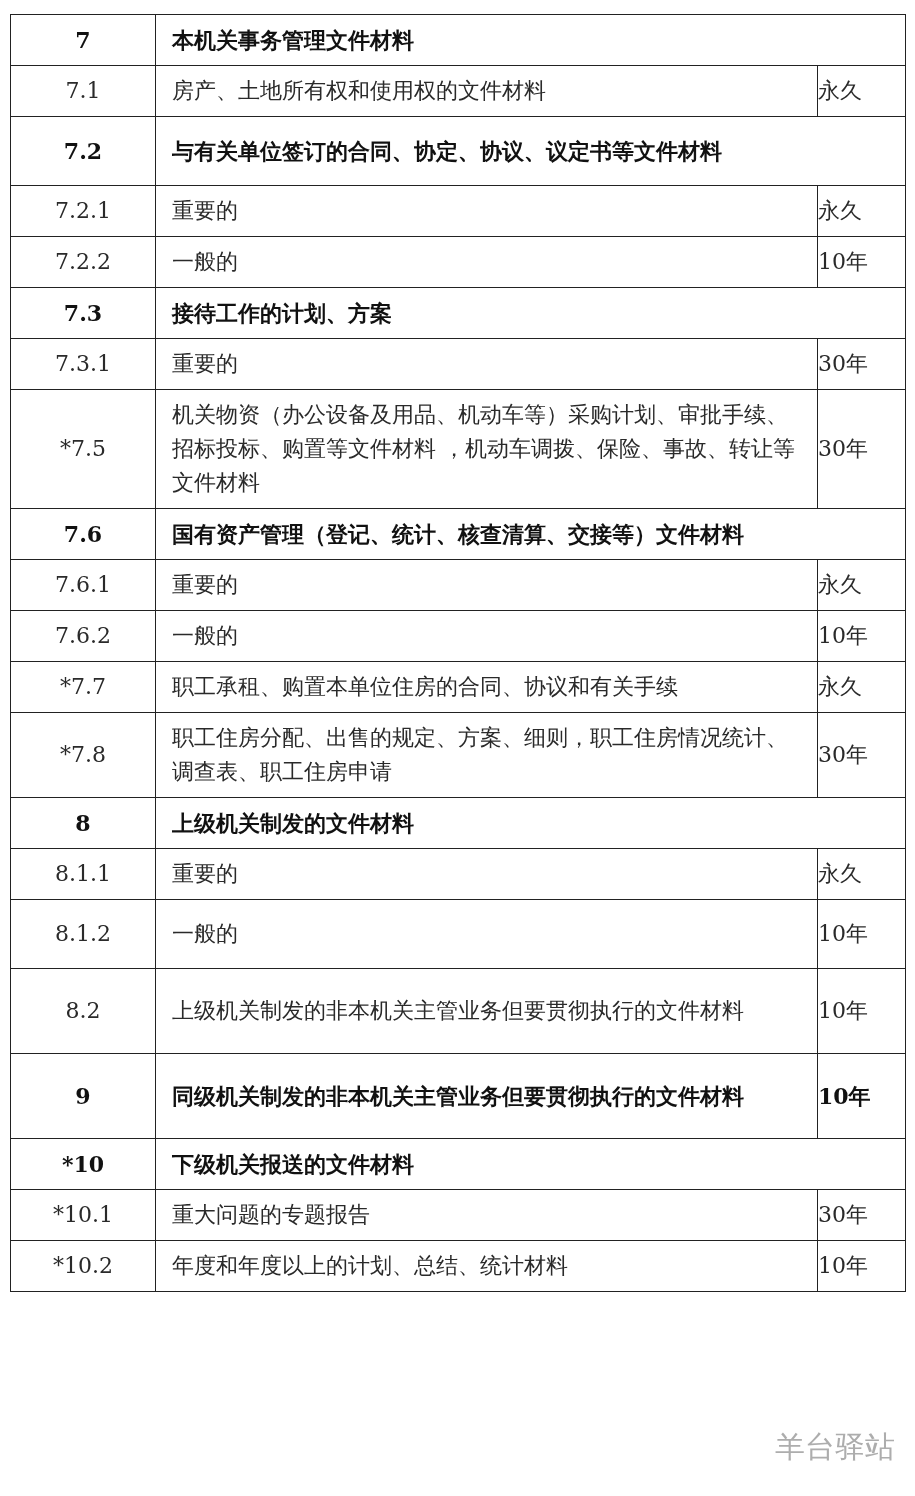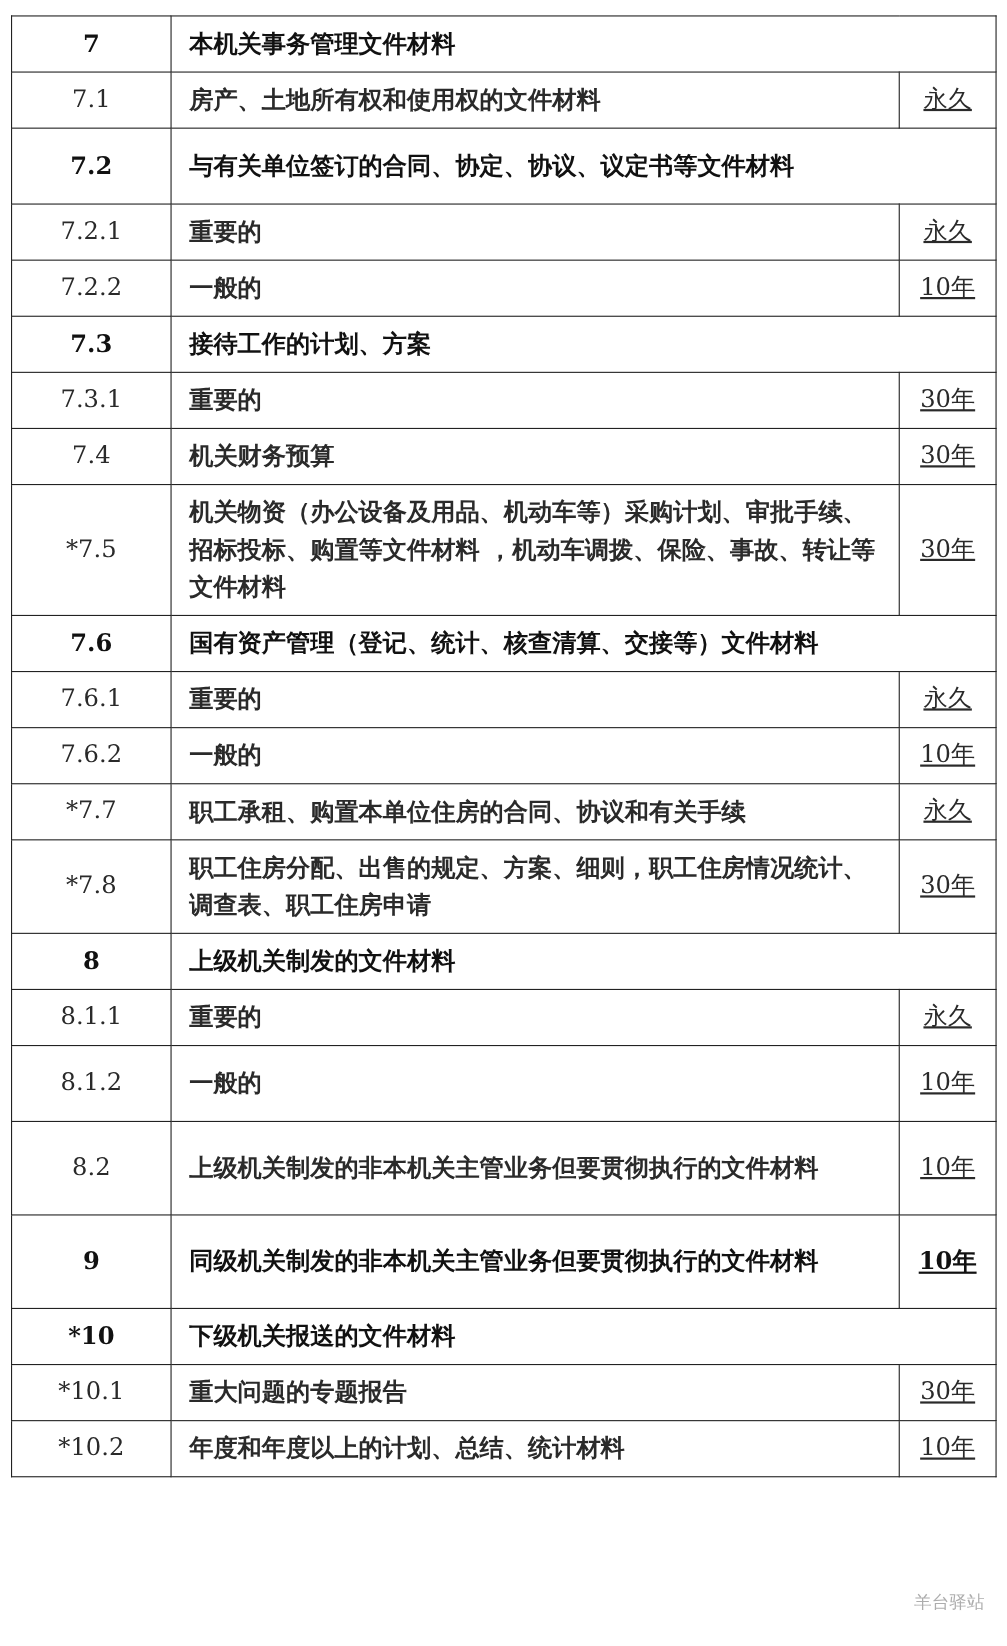--- a/index.html
+++ b/index.html
@@ -1,23 +1,23 @@
 <!DOCTYPE html>
 <html><head>
 <meta charset="utf-8">
 <style>
   html,body{margin:0;padding:0;background:#fff;}
   body{width:915px;height:1496px;position:relative;overflow:hidden;font-family:"DejaVu Serif","Liberation Serif",serif;color:#2a2a2a;}
   table{position:absolute;left:10px;top:14px;width:895px;border-collapse:collapse;table-layout:fixed;}
   td{border:1.6px solid #222;font-size:22px;line-height:34px;padding:0;vertical-align:middle;}
   td.num{text-align:center;width:144px;}
-  td.desc{padding-left:16px;padding-right:8px;font-weight:bold;}
-  td.ret{text-align:center;width:88px;text-decoration:underline;}
+  td.desc{padding-left:16px;padding-right:8px;}
+  td.ret{width:88px;}
   tr.head td{font-weight:bold;color:#111;}
-  .wm{position:absolute;right:20px;bottom:28px;font-size:16px;color:#999;font-family:"DejaVu Sans",sans-serif;opacity:.8;}
+  .wm{position:absolute;right:20px;bottom:28px;font-size:30px;color:#999;font-family:"DejaVu Sans",sans-serif;opacity:.8;}
 </style>
 </head>
 <body>
 
 <table>
   <colgroup>
       <col style="width: 145px;">
       <col style="width: 662px;">
       <col style="width: 88px;">
     </colgroup>
@@ -45,25 +45,20 @@
         <td class="desc">一般的</td>
         <td class="ret">10年</td>
       </tr>
       <tr class="head" style="height: 51px;">
         <td class="num">7.3</td>
         <td class="desc" colspan="2">接待工作的计划、方案</td>
       </tr>
       <tr style="height: 51px; margin-top: 15px;">
         <td class="num">7.3.1</td>
         <td class="desc">重要的</td>
-        <td class="ret">30年</td>
-      </tr>
-      <tr style="height: 51px;">
-        <td class="num">7.4</td>
-        <td class="desc">机关财务预算</td>
         <td class="ret">30年</td>
       </tr>
       <tr style="height: 119px;">
         <td class="num">*7.5</td>
         <td class="desc">机关物资（办公设备及用品、机动车等）采购计划、审批手续、招标投标、购置等文件材料 ，机动车调拨、保险、事故、转让等文件材料</td>
         <td class="ret">30年</td>
       </tr>
       <tr class="head" style="height: 51px;">
         <td class="num">7.6</td>
         <td class="desc" colspan="2">国有资产管理（登记、统计、核查清算、交接等）文件材料</td>

